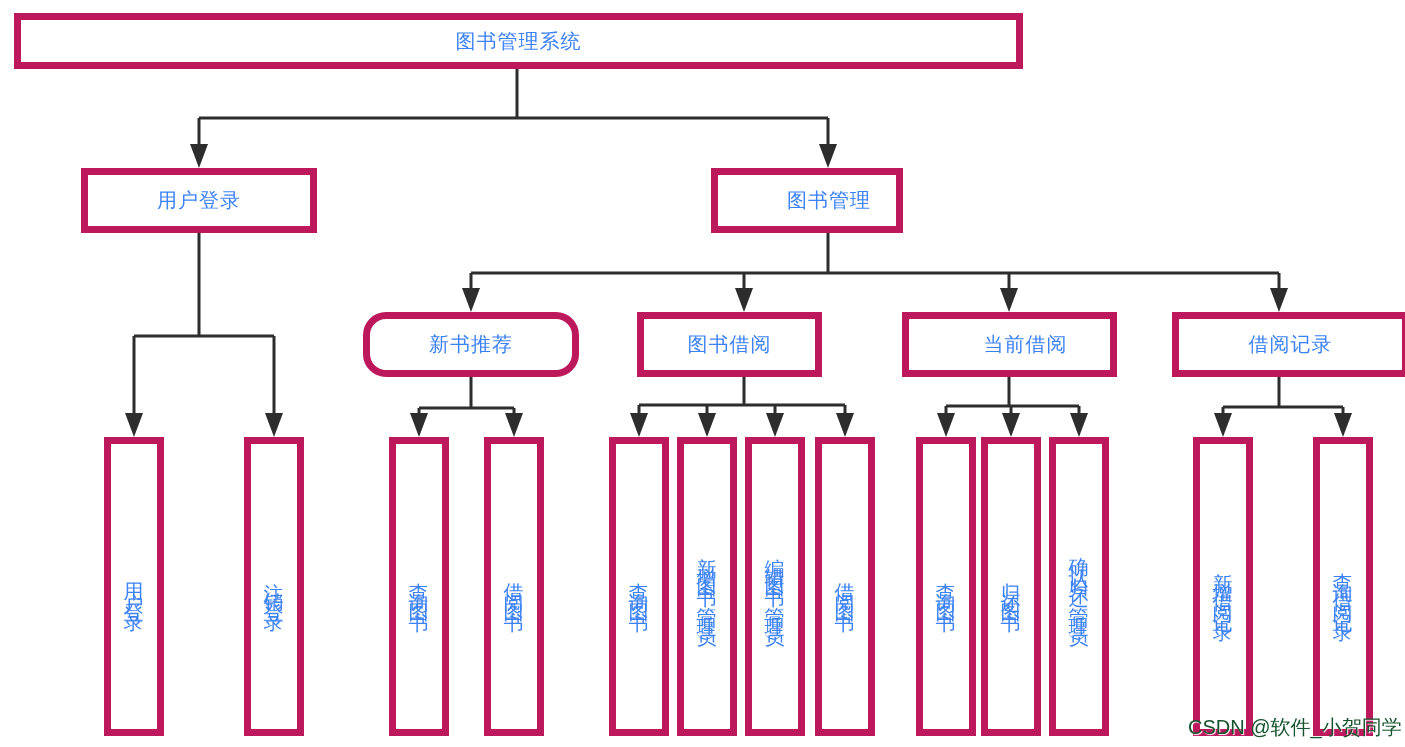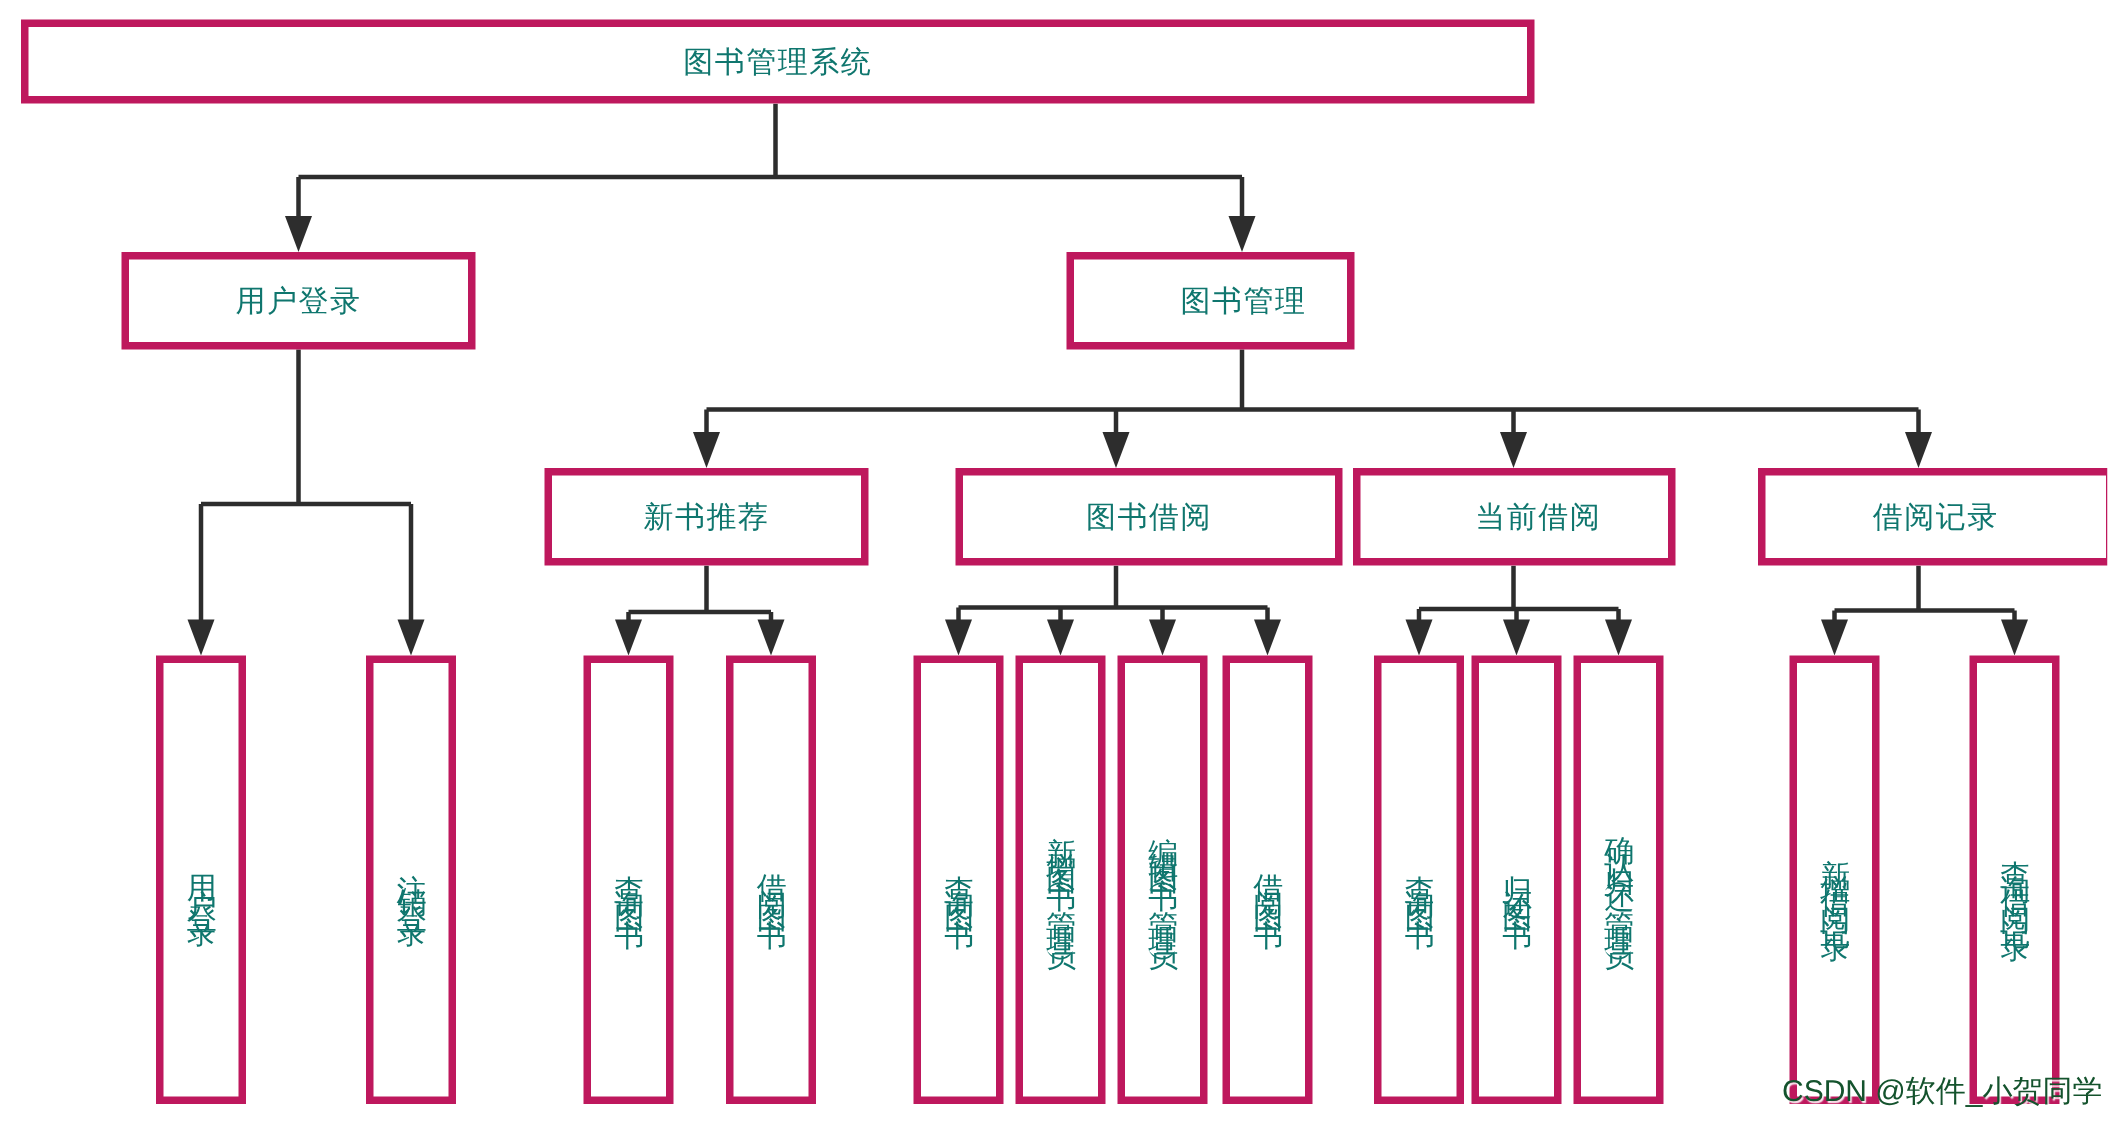--- a/index.html
+++ b/index.html
@@ -13,26 +13,26 @@
   }
   .connectors {
     position: absolute;
     left: 0; top: 0;
     width: 1405px; height: 747px;
     z-index: 0;
   }
   .hbox, .vbox {
     position: absolute;
     box-sizing: border-box;
-    border: 5px solid #be185d;
+    border: 7px solid #be185d;
     background: #ffffff;
     display: flex;
     align-items: center;
     justify-content: center;
-    color: #0f766e;
+    color: #3b82f6;
     z-index: 1;
   }
   .hbox {
     font-size: 20px;
     letter-spacing: 1px;
     white-space: nowrap;
   }
   .vbox {
     top: 437px;
     width: 60px;
@@ -42,22 +42,22 @@
   }
   .vbox span {
     writing-mode: vertical-rl;
     text-orientation: mixed;
     letter-spacing: 10px;
   }
   
   .root        { left: 14px;   top: 13px;  width: 1009px; height: 56px; }
   .user-login  { left: 81px;   top: 168px; width: 236px;  height: 65px; }
   .book-mgmt   { left: 711px;  top: 168px; width: 192px;  height: 65px; padding-left: 44px; }
-  .sec-new     { left: 363px;  top: 312px; width: 216px;  height: 65px; }
-  .sec-borrow  { left: 637px;  top: 312px; width: 258px;  height: 65px; }
+  .sec-new     { left: 363px;  top: 312px; width: 216px;  height: 65px; border-radius: 23px; }
+  .sec-borrow  { left: 637px;  top: 312px; width: 185px;  height: 65px; }
   .sec-current { left: 902px;  top: 312px; width: 215px;  height: 65px; padding-left: 32px; }
   .sec-record  { left: 1172px; top: 312px; width: 237px;  height: 65px; }
   
   .a1 { left: 104px; }
   .a2 { left: 244px; }
   .b1 { left: 389px; }
   .b2 { left: 484px; }
   .c1 { left: 609px; }
   .c2 { left: 677px; }
   .c3 { left: 745px; }

